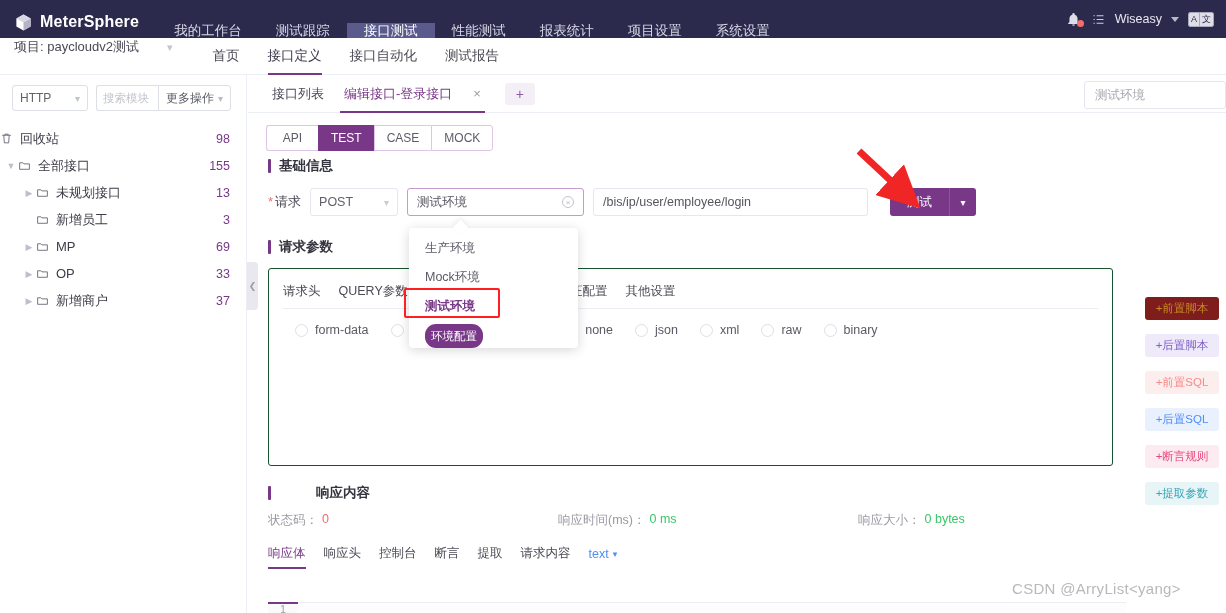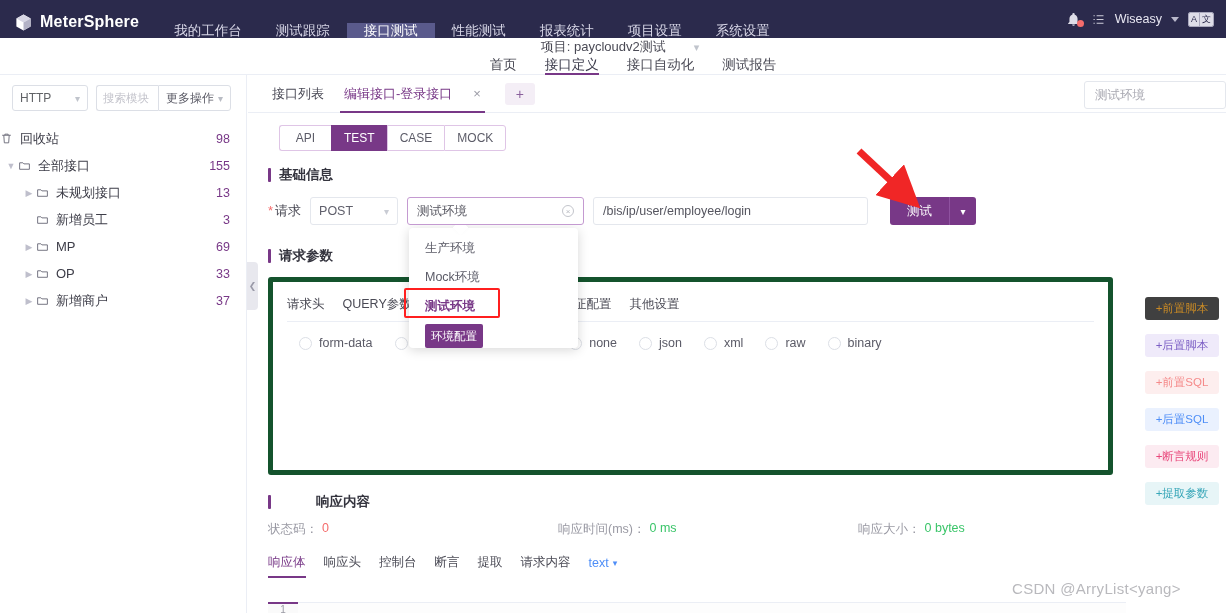--- a/index.html
+++ b/index.html
@@ -47,21 +47,21 @@
     display: flex; border: 1px solid #a9a8bd; border-radius: 2px; overflow: hidden;
     font-size: 9px; line-height: 11px;
   }
   .lang-toggle span { padding: 1px 2px; color: #2b2a4c; background: #dedde8; }
   .lang-toggle span + span { border-left: 1px solid #a9a8bd; }
 
   
   .subnav {
     position: absolute; left: 0; top: 38px; width: 1226px; height: 37px;
     background: #ffffff; border-bottom: 1px solid #ebeef5;
-    display: flex; align-items: center; padding-left: 14px; flex-direction: column;
+    display: flex; align-items: flex-start; padding-left: 14px;
   }
   .proj-sel { display: flex; align-items: center; gap: 28px; font-size: 13px; color: #4a4a55; }
   .proj-caret { color: #c0c4cc; font-size: 11px; }
   .subnav-items { display: flex; align-items: center; height: 100%; margin-left: 26px; }
   .subnav-item {
     height: 100%; display: flex; align-items: center; padding: 0 14px;
     font-size: 13.5px; color: #4a4a55; cursor: pointer; position: relative;
   }
   .subnav-item.active { color: #3a3a4a; }
   .subnav-item.active::after {
@@ -130,33 +130,33 @@
     width: 30px; height: 22px; margin-left: 14px; background: #f4eef6;
     border-radius: 3px; display: flex; align-items: center; justify-content: center;
     color: #8a5f9c; font-size: 14px; cursor: pointer;
   }
   .env-top-input {
     position: absolute; right: 0px; top: 6px; width: 142px; height: 28px;
     border: 1px solid #e4e7ed; border-radius: 3px; display: flex; align-items: center;
     padding: 0 10px; font-size: 12.5px; color: #a7a7b0; background: #fff;
   }
 
-  .segbar { padding: 12px 0 0 31px; display: flex; }
+  .segbar { padding: 12px 0 0 18px; display: flex; }
   .seg {
     height: 26px; min-width: 52px; padding: 0 12px; border: 1px solid #dfc5e6;
     display: flex; align-items: center; justify-content: center;
     font-size: 12px; color: #5c5c68; cursor: pointer; background: #fff;
     border-right: none;
   }
   .seg:first-child { border-radius: 3px 0 0 3px; }
   .seg:last-child { border-right: 1px solid #dfc5e6; border-radius: 0 3px 3px 0; }
   .seg.active { background: #783887; color: #fff; border-color: #783887; }
 
   .sect-title {
-    display: flex; align-items: center; gap: 8px; margin: 15px 0 0 20px;
+    display: flex; align-items: center; gap: 8px; margin: 6px 0 0 20px;
     font-size: 13.5px; color: #35353f; font-weight: 600;
   }
   .sect-bar { width: 3px; height: 14px; background: #783887; border-radius: 1px; }
 
   .req-row { display: flex; align-items: center; gap: 0; margin: 13px 0 0 20px; }
   .req-label { font-size: 13px; color: #4a4a55; margin-right: 9px; white-space: nowrap; }
   .req-label .star { color: #f56c6c; margin-right: 2px; }
   .method-sel {
     width: 88px; height: 28px; border: 1px solid #e4e7ed; border-radius: 3px;
     display: flex; align-items: center; justify-content: space-between;
@@ -203,28 +203,28 @@
     height: 29px; display: flex; align-items: center; padding: 0 16px;
     font-size: 12.5px; color: #5a5a66; cursor: pointer; position: relative;
   }
   .env-opt.sel { color: #783887; font-weight: 600; }
   .env-hl {
     position: absolute; left: 404px; top: 288px; width: 96px; height: 30px;
     border: 2px solid #ff1f1f; border-radius: 2px; z-index: 33; pointer-events: none;
   }
   .env-cfg-btn {
     margin: 3px 0 0 16px; width: 58px; height: 24px; background: #783887; color: #fff;
-    border-radius: 2px; display: flex; align-items: center; justify-content: center;
+    border-radius: 11px; display: flex; align-items: center; justify-content: center;
     font-size: 11.5px; cursor: pointer;
   }
 
   
   .params-box {
     margin: 12px 0 0 20px; width: 845px; height: 198px;
-    border: 5px solid #14532d; border-radius: 3px; background: #fff;
+    border: 1px solid #14532d; border-radius: 3px; background: #fff;
   }
   .ptabs { display: flex; align-items: center; gap: 18px; padding: 14px 0 0 14px; font-size: 12.5px; }
   .ptab { color: #4a4a55; cursor: pointer; white-space: nowrap; }
   .ptab.active { color: #4a4a55; }
   .ptabs-line { margin: 8px 14px 0 14px; height: 1px; background: #ebeef5; }
   .radios { display: flex; align-items: center; gap: 22px; padding: 14px 0 0 26px; font-size: 12.5px; color: #5a5a66; }
   .radio { display: flex; align-items: center; gap: 7px; cursor: pointer; }
   .radio-dot { width: 13px; height: 13px; border-radius: 50%; border: 1px solid #dcdfe6; }
 
   
@@ -555,21 +555,21 @@
       </span>
     </div>
   </div>
 
   <div class="code-top">
     <div class="gutter">1</div>
     <div class="code-area"></div>
   </div>
 
   <div class="act-col">
-    <div class="act-btn" style="background:#404040;color:#c98a25;">+前置脚本</div>
+    <div class="act-btn" style="background:#7f1d1d;color:#c98a25;">+前置脚本</div>
     <div class="act-btn" style="background:#efeafa;color:#7b5ec4;">+后置脚本</div>
     <div class="act-btn" style="background:#fdeeee;color:#f58a8a;">+前置SQL</div>
     <div class="act-btn" style="background:#eaf1fe;color:#4e8ef7;">+后置SQL</div>
     <div class="act-btn" style="background:#fcebf1;color:#e8467a;">+断言规则</div>
     <div class="act-btn" style="background:#e7f5f7;color:#37a6b8;">+提取参数</div>
   </div>
 
   <div class="env-dropdown">
     <div class="env-opt">生产环境</div>
     <div class="env-opt">Mock环境</div>

